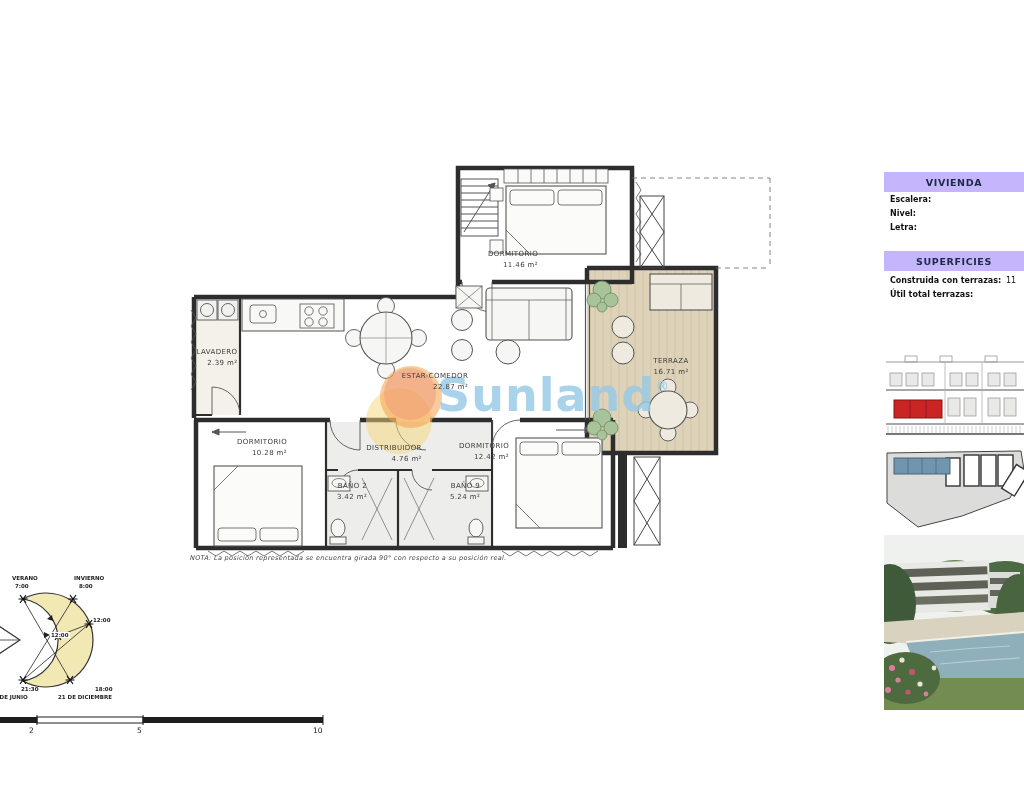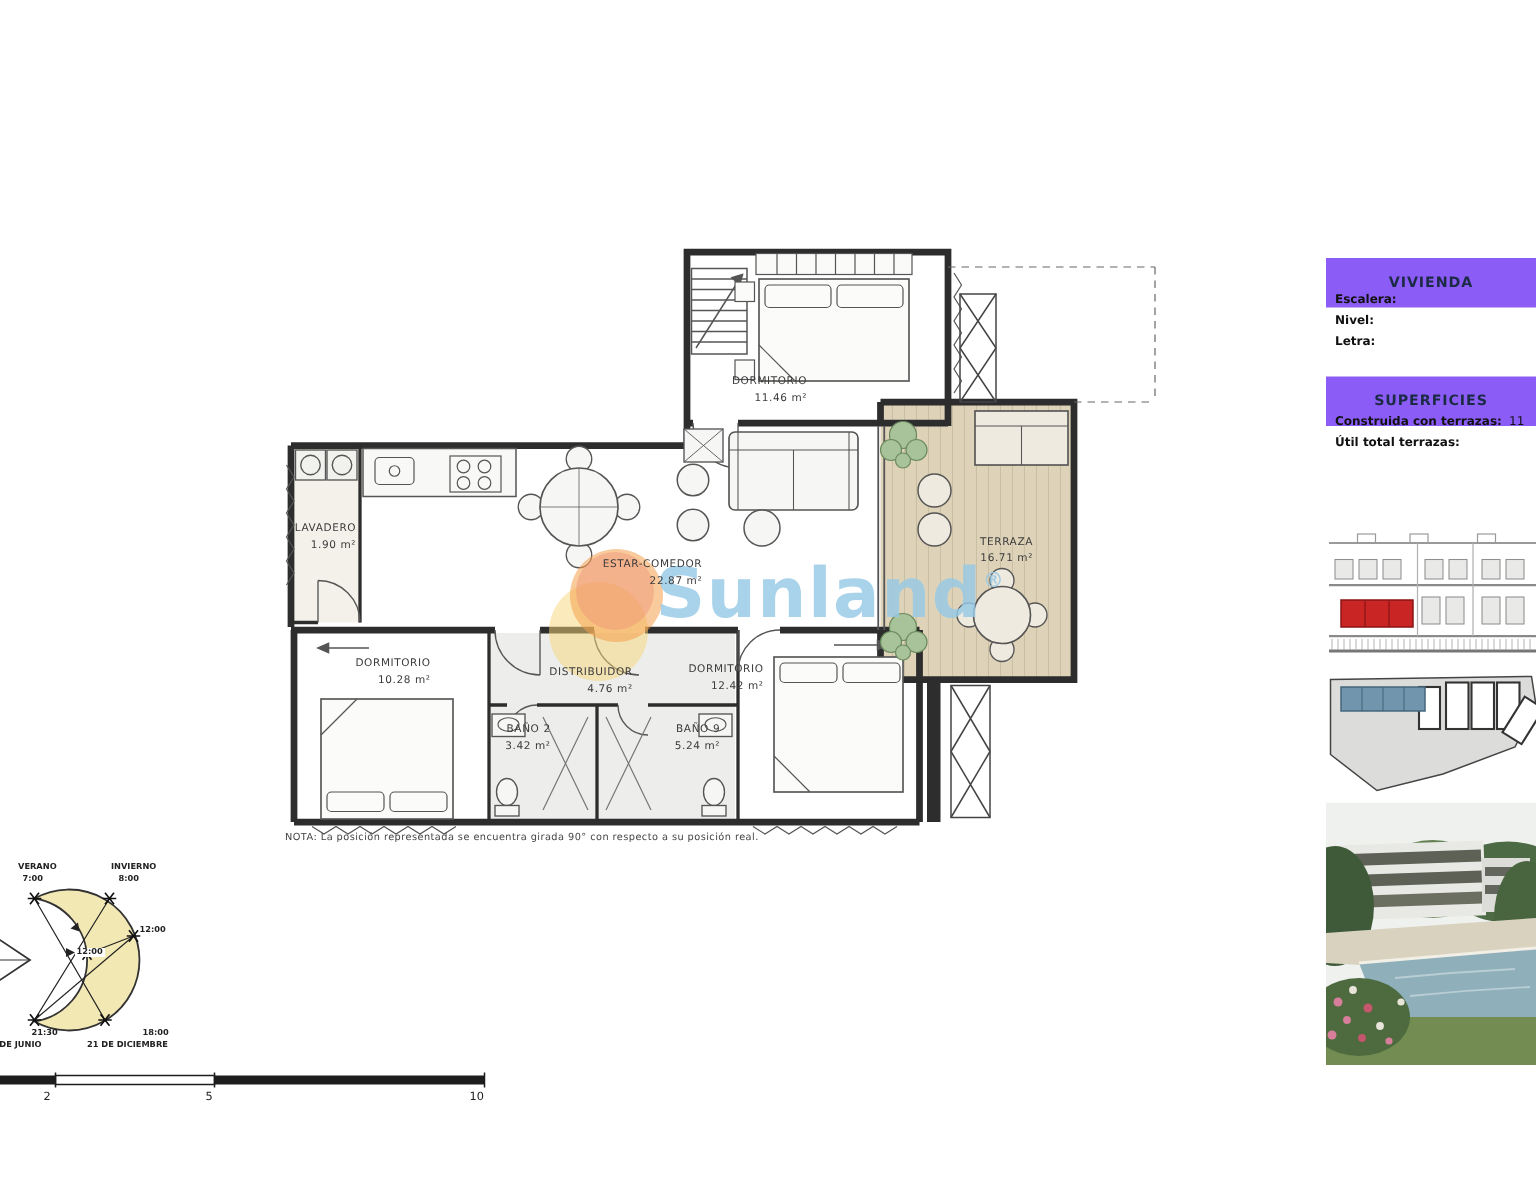--- a/index.html
+++ b/index.html
@@ -1,21 +1,21 @@
 <!DOCTYPE html>
 <html><head>
 <meta charset="utf-8">
 <style>
   html,body{margin:0;padding:0;background:#ffffff;font-family:"DejaVu Sans",sans-serif;}
   #page{position:relative;width:1024px;height:800px;background:#fff;overflow:hidden;}
   #plan-svg{position:absolute;left:0;top:0;z-index:1;}
   .room-label{position:absolute;z-index:4;transform:translateX(-50%);text-align:right;
     font-size:7px;letter-spacing:.4px;color:#3b3b3b;line-height:1.5;white-space:nowrap;}
-  .note{position:absolute;z-index:4;font-size:6.5px;letter-spacing:.3px;color:#444;white-space:nowrap;}
-  .header-bar{position:absolute;z-index:4;left:884px;width:140px;height:33px;background:#8b5cf6;
+  .note{position:absolute;z-index:4;font-size:6.5px;letter-spacing:.3px;color:#444;white-space:nowrap;font-style:italic;}
+  .header-bar{position:absolute;z-index:4;left:884px;width:140px;height:20px;background:#c4b5fd;
     display:flex;align-items:center;justify-content:center;font-size:9.5px;font-weight:bold;
     color:#1c2b45;letter-spacing:.6px;}
   .field-label{position:absolute;z-index:4;left:890px;font-size:8px;font-weight:bold;color:#111;white-space:nowrap;}
   .sup-value{position:absolute;z-index:4;font-size:8px;font-weight:normal;color:#111;white-space:nowrap;}
   .wm-circle{position:absolute;z-index:2;border-radius:50%;}
   .wm-orange{left:380px;top:366px;width:62px;height:62px;background:rgba(244,158,74,.55);}
   .wm-pink{left:384px;top:368px;width:52px;height:52px;background:rgba(238,142,118,.40);}
   .wm-yellow{left:366px;top:388px;width:66px;height:66px;background:rgba(247,216,122,.50);}
   .watermark{position:absolute;z-index:3;left:437px;top:372px;font-size:46px;font-weight:bold;
     color:rgba(150,201,229,.82);letter-spacing:1px;line-height:1;white-space:nowrap;}
@@ -320,21 +320,21 @@
   <div class="wm-circle wm-orange"></div>
   <div class="wm-circle wm-pink"></div>
   <div class="watermark"><span>Sunland</span><span class="reg">®</span></div>
 
   <div class="room-label" style="left:513px;top:249px">
     <div>DORMITORIO</div>
       <div>11.46 m²</div>
   </div>
   <div class="room-label" style="left:217px;top:347px">
     <div>LAVADERO</div>
-      <div>1.90 m²</div>
+      <div>2.39 m²</div>
   </div>
   <div class="room-label" style="left:435px;top:371px">
     <div>ESTAR-COMEDOR</div>
       <div>22.87 m²</div>
   </div>
   <div class="room-label" style="left:671px;top:356px">
     <div>TERRAZA</div>
       <div>16.71 m²</div>
   </div>
   <div class="room-label" style="left:262px;top:437px">

